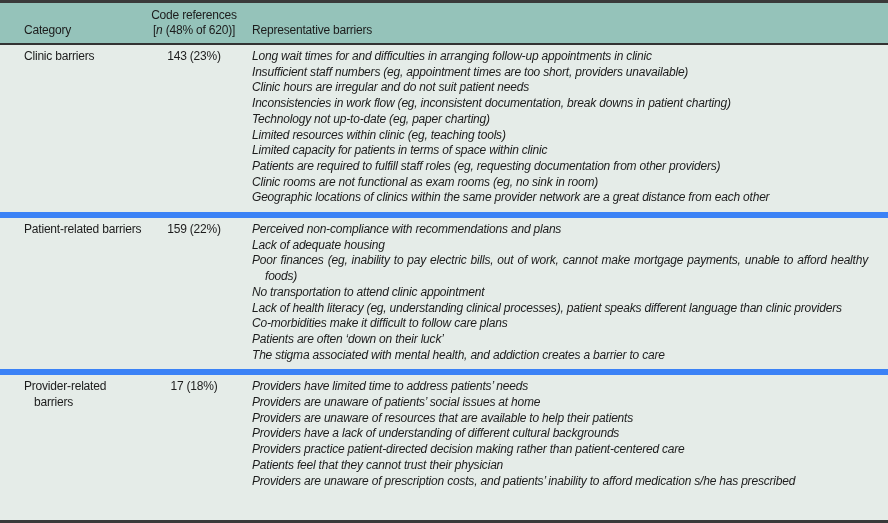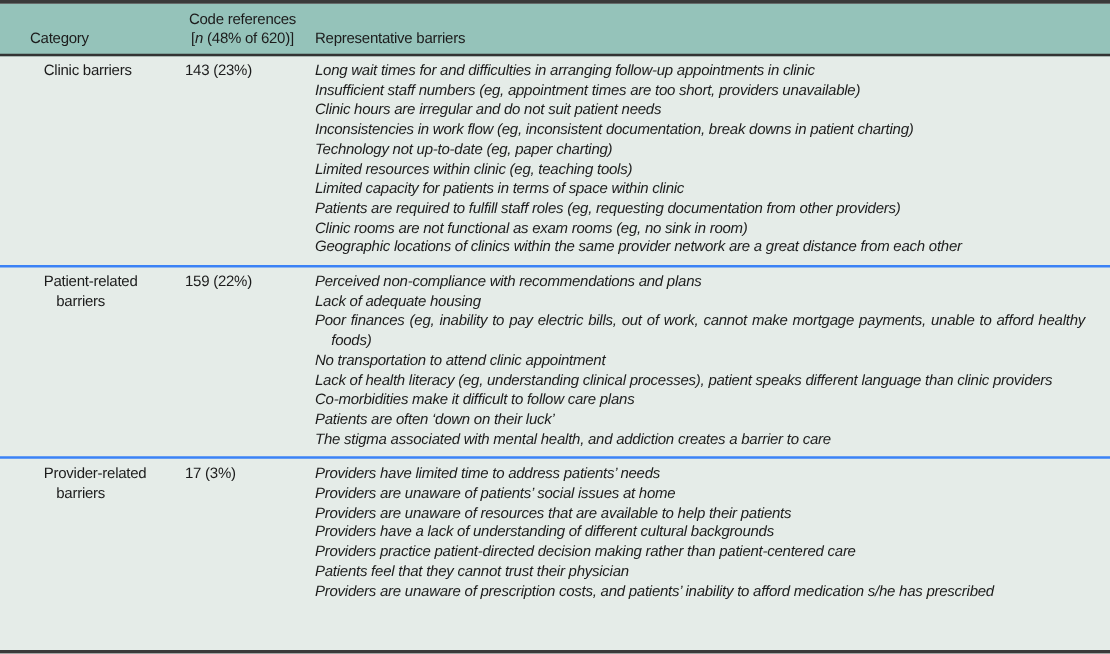--- a/index.html
+++ b/index.html
@@ -24,38 +24,38 @@
   .thead{
     display:flex;
     align-items:flex-end;
     background:#95c3ba;
     height:42px;
     border-bottom:2px solid #333333;
     box-sizing:border-box;
     padding-bottom:4px;
   }
   .row{display:flex;padding:4px 0 6px 0;}
-  .row + .row{border-top:2px solid #3b82f6;}
+  .row + .row{border-top:6px solid #3b82f6;}
   .col-cat{
     flex:0 0 148px;
     box-sizing:border-box;
     padding-left:24px;padding-right:6px;
   }
   .col-code{
     flex:0 0 92px;
     box-sizing:border-box;
   }
   .thead .col-code{text-align:center;}
-  .row .col-code{text-align:left;}
+  .row .col-code{text-align:center;}
   .col-bar{
     flex:1 1 auto;
     box-sizing:border-box;
     padding-left:12px;padding-right:20px;
   }
-  .cat-text{padding-left:10px;text-indent:-10px;margin-left:11px;}
+  .cat-text{padding-left:10px;text-indent:-10px;}
   .barrier-line{
     padding-left:13px;text-indent:-13px;
     text-align:justify;
     font-style:italic;
   }
   .hdr-code-l1,.hdr-code-l2{white-space:nowrap;}
   i{font-style:italic;}
 </style>
 </head>
 <body>
@@ -108,21 +108,21 @@
         <div class="barrier-line">Co-morbidities make it difficult to follow care plans</div>
         <div class="barrier-line">Patients are often ‘down on their luck’</div>
         <div class="barrier-line">The stigma associated with mental health, and addiction creates a barrier to care</div>
       </div>
   </div>
 
   <div class="row">
     <div class="col-cat">
       <div class="cat-text">Provider-related barriers</div>
     </div>
-    <div class="col-code">17 (3%)</div>
+    <div class="col-code">17 (18%)</div>
     <div class="col-bar">
         <div class="barrier-line">Providers have limited time to address patients’ needs</div>
         <div class="barrier-line">Providers are unaware of patients’ social issues at home</div>
         <div class="barrier-line">Providers are unaware of resources that are available to help their patients</div>
         <div class="barrier-line">Providers have a lack of understanding of different cultural backgrounds</div>
         <div class="barrier-line">Providers practice patient-directed decision making rather than patient-centered care</div>
         <div class="barrier-line">Patients feel that they cannot trust their physician</div>
         <div class="barrier-line">Providers are unaware of prescription costs, and patients’ inability to afford medication s/he has prescribed</div>
       </div>
   </div>

